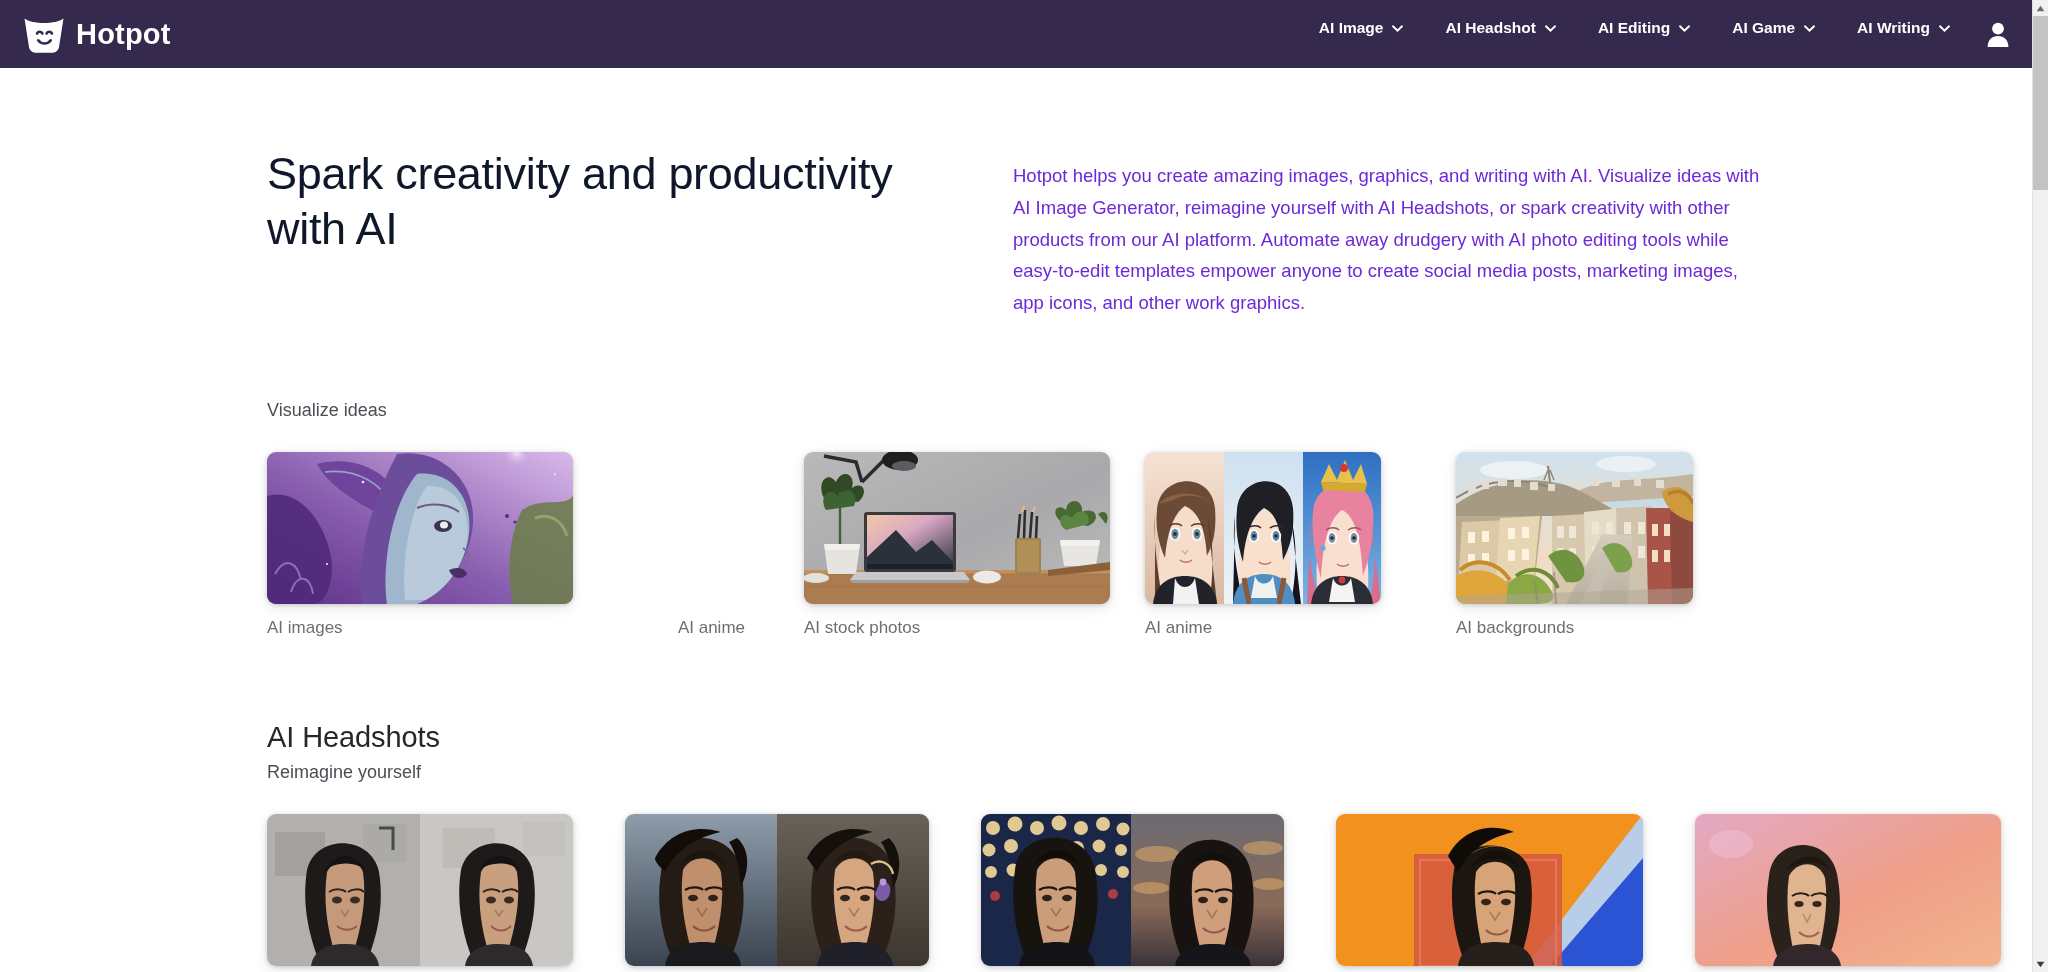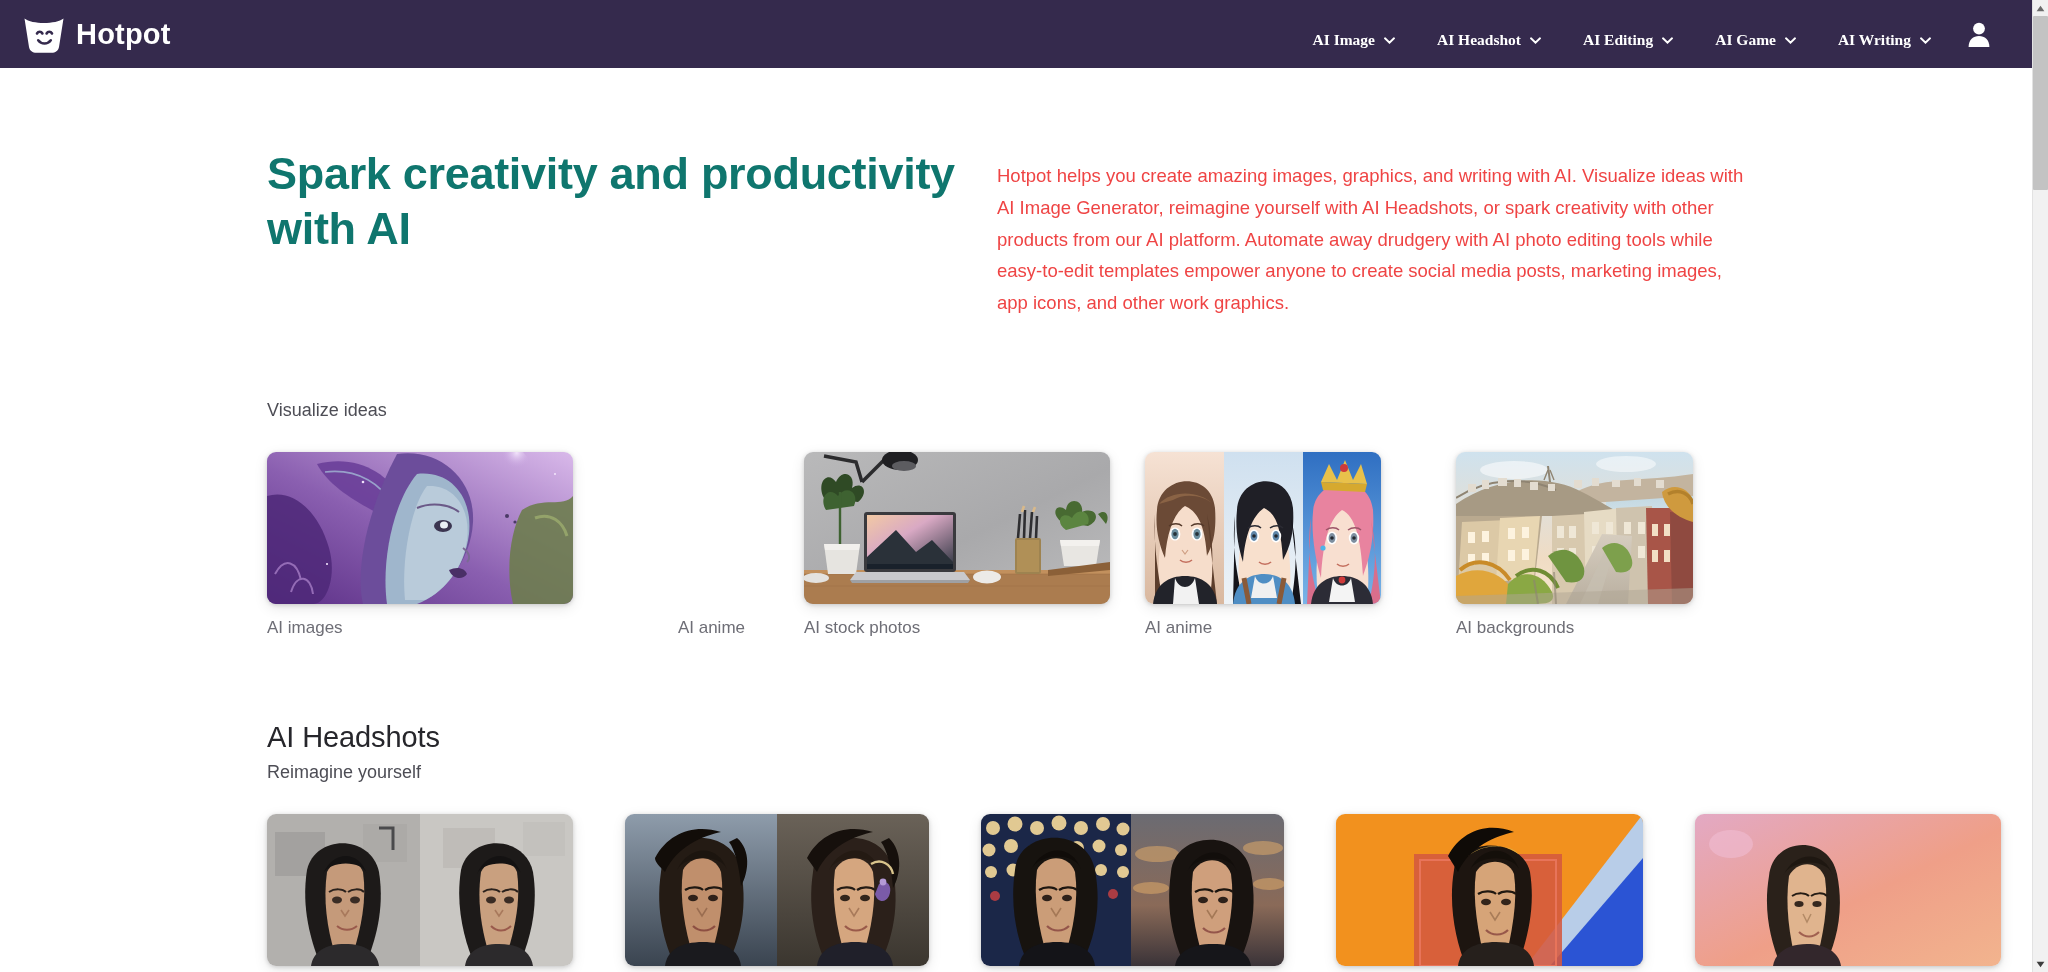--- a/index.html
+++ b/index.html
@@ -21,22 +21,22 @@
     display: flex; align-items: center;
     margin-left: 22px; gap: 10px;
     cursor: pointer;
   }
   #logo-mark { width: 44px; height: 40px; display: block; }
   #brand-name {
     color: #ffffff; font-size: 29px; font-weight: 700;
     letter-spacing: .2px; line-height: 1;
   }
   #nav {
-    margin-left: auto; display: flex; align-items: flex-end;
-    gap: 0; padding-right: 30px; font-family: Liberation Serif, serif;
+    margin-left: auto; display: flex; align-items: flex-start;
+    gap: 0; padding-right: 11px;
   }
   .nav-item {
     display: flex; align-items: center; gap: 9px;
     color: #ffffff; font-size: 15.5px; font-weight: 700;
     padding: 8px 21px; cursor: pointer; white-space: nowrap;
   }
   .caret { width: 11px; height: 7px; display: block; flex: none; }
   #account-btn {
     display: flex; align-items: center; justify-content: center;
     width: 46px; height: 46px; cursor: pointer; margin-left: 4px;
@@ -47,26 +47,26 @@
     position: absolute; top: 68px; left: 0;
     width: 2032px; height: 904px;
     background: #ffffff;
   }
   #content { position: relative; padding-left: 267px; }
 
   
   #hero { display: flex; padding-top: 78px; }
   #hero-heading {
     width: 690px; flex: none;
-    font-size: 45px; font-weight: 700; line-height: 1.23;
-    color: #0f766e; letter-spacing: -.3px;
+    font-size: 45px; font-weight: 400; line-height: 1.23;
+    color: #0f172a; letter-spacing: -.3px;
   }
   #hero-copy {
-    width: 760px; margin-left: 40px; padding-top: 14px;
-    font-size: 18.5px; line-height: 1.72; color: #ef4444;
+    width: 760px; margin-left: 56px; padding-top: 14px;
+    font-size: 18.5px; line-height: 1.72; color: #6d28d9;
   }
 
   
   .section { margin-top: 80px; }
   .section-title {
     font-size: 29px; font-weight: 400; color: #26262b;
     line-height: 1.28; letter-spacing: -.1px;
   }
   .section-sub {
     font-size: 18px; color: #4d4d55; margin-top: 5px; line-height: 1.3;

